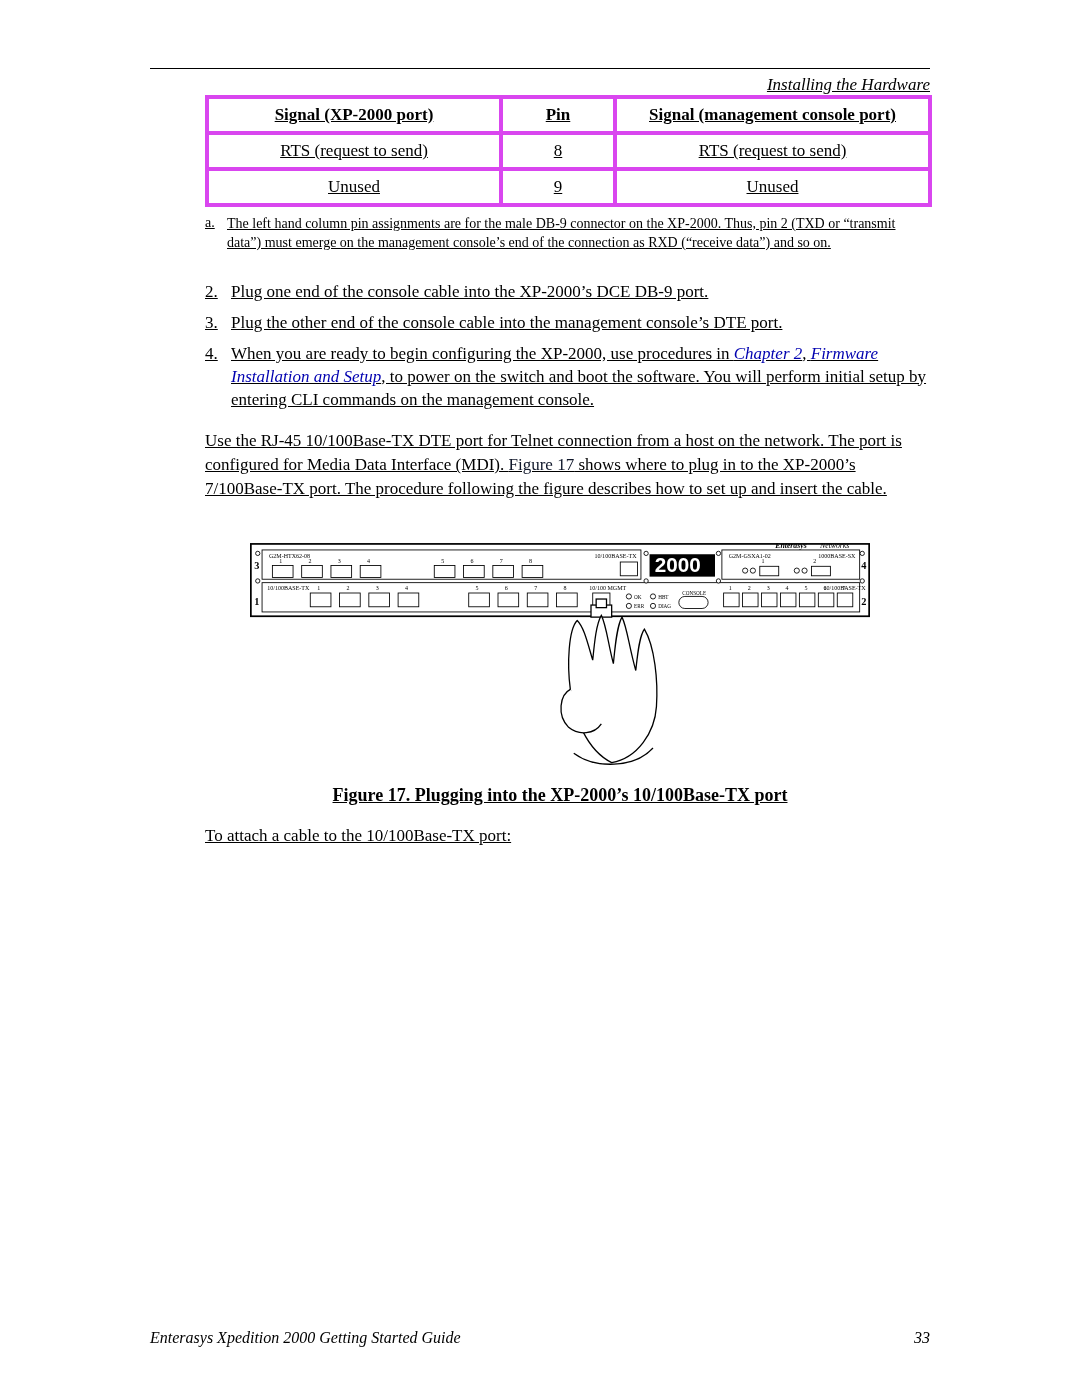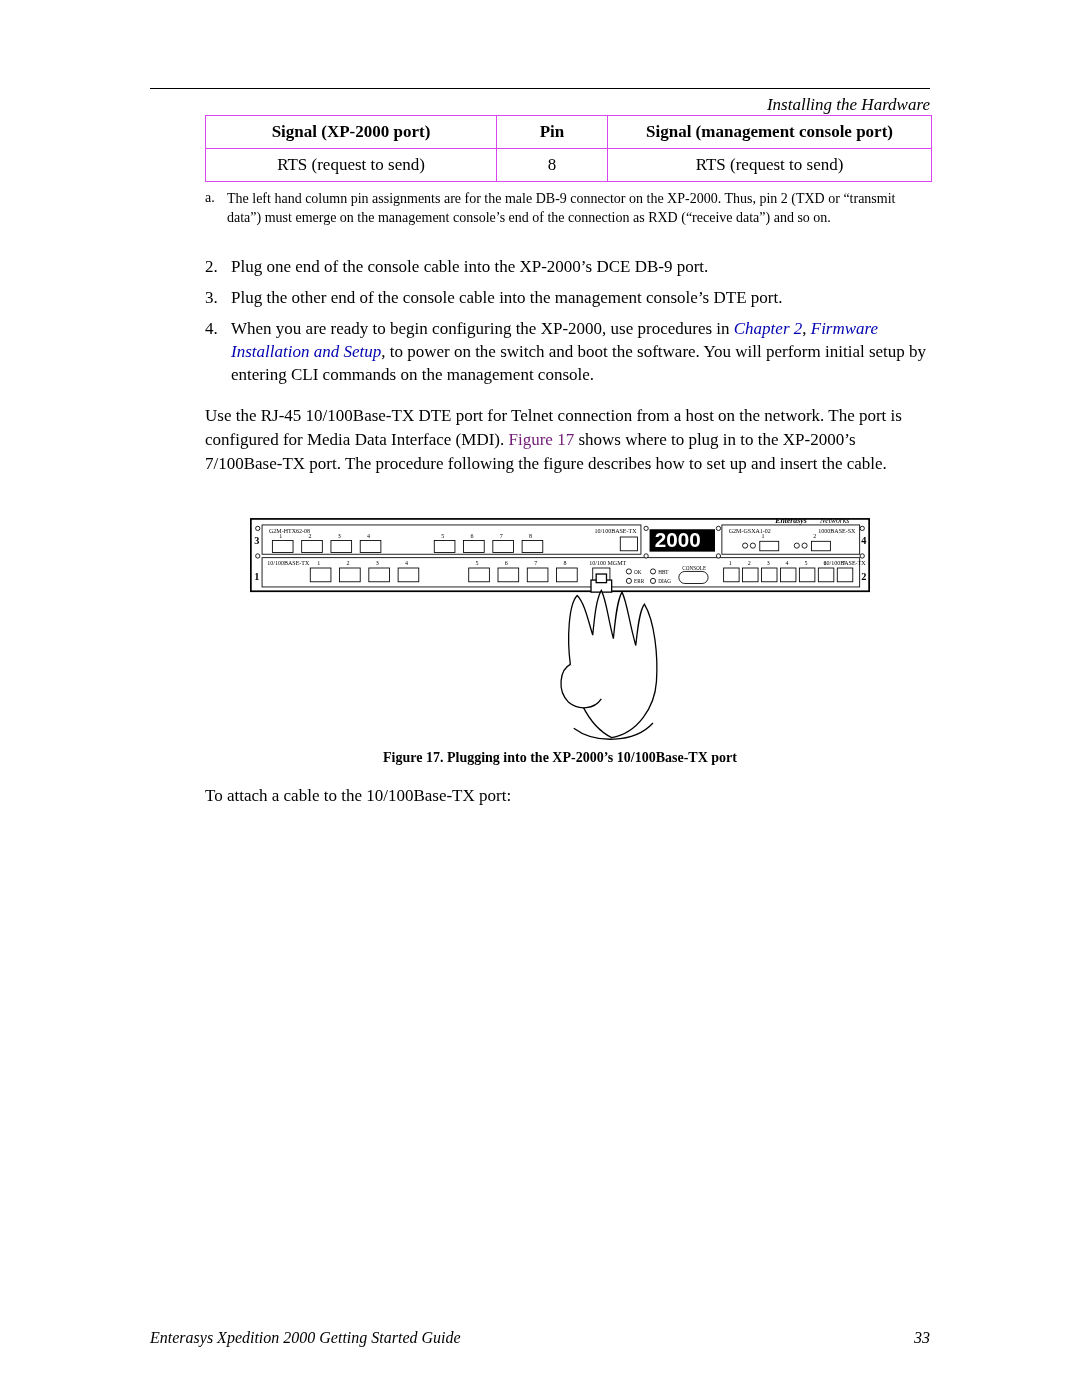--- a/index.html
+++ b/index.html
@@ -7,21 +7,22 @@
     padding: 0;
     background: #fff;
     font-family: "Times New Roman", Times, serif;
     color: #000;
   }
   .page {
     width: 1080px;
     height: 1397px;
     position: relative;
     box-sizing: border-box;
-    padding: 88px 150px 0 150px;
+    padding: 68px 150px 0 150px;
+    text-decoration: underline;
   }
   .header-line {
     border-top: 1px solid #000;
     margin-bottom: 6px;
   }
   .header-text {
     text-align: right;
     font-style: italic;
     font-size: 17px;
   }
@@ -31,21 +32,21 @@
     margin-top: 58px;
     margin-left: 55px;
     margin-bottom: 10px;
   }
   table.pins {
     border-collapse: collapse;
     width: 727px;
     margin-left: 55px;
   }
   table.pins th, table.pins td {
-    border: 1px solid #d946ef;
+    border: 4px solid #d946ef;
     padding: 6px 10px;
     text-align: center;
     font-size: 17px;
   }
   table.pins th {
     font-weight: bold;
   }
   .footnote {
     font-size: 14px;
     margin-top: 8px;
@@ -89,32 +90,32 @@
     margin-top: 48px;
   }
   .para {
     font-size: 17px;
     margin-top: 18px;
     margin-left: 55px;
     line-height: 1.4;
     width: 720px;
   }
   .figure-ref {
-    color: #701a75;
+    color: #0f172a;
   }
   .figure-box {
     margin-top: 42px;
     margin-left: 100px;
     width: 620px;
   }
   .figure-caption {
     text-align: center;
     font-weight: bold;
-    font-size: 14px;
-    margin-top: 4px;
+    font-size: 18px;
+    margin-top: 14px;
   }
   .footer {
     position: absolute;
     bottom: 50px;
     left: 150px;
     right: 150px;
     font-style: italic;
     font-size: 16px;
     display: flex;
     justify-content: space-between;
@@ -139,20 +140,25 @@
         <th style="width:270px">Signal (XP-2000 port)</th>
         <th style="width:90px">Pin</th>
         <th>Signal (management console port)</th>
       </tr>
     </thead>
     <tbody>
       <tr>
         <td>RTS (request to send)</td>
         <td>8</td>
         <td>RTS (request to send)</td>
+      </tr>
+      <tr>
+        <td>Unused</td>
+        <td>9</td>
+        <td>Unused</td>
       </tr>
     </tbody>
   </table>
 
   <div class="footnote">
     <div class="marker">a.</div>
     <div class="ftext">The left hand column pin assignments are for the male DB-9 connector on the XP-2000. Thus, pin 2 (TXD or “transmit data”) must emerge on the management console’s end of the connection as RXD (“receive data”) and so on.</div>
   </div>
 
   <ol class="steps">

